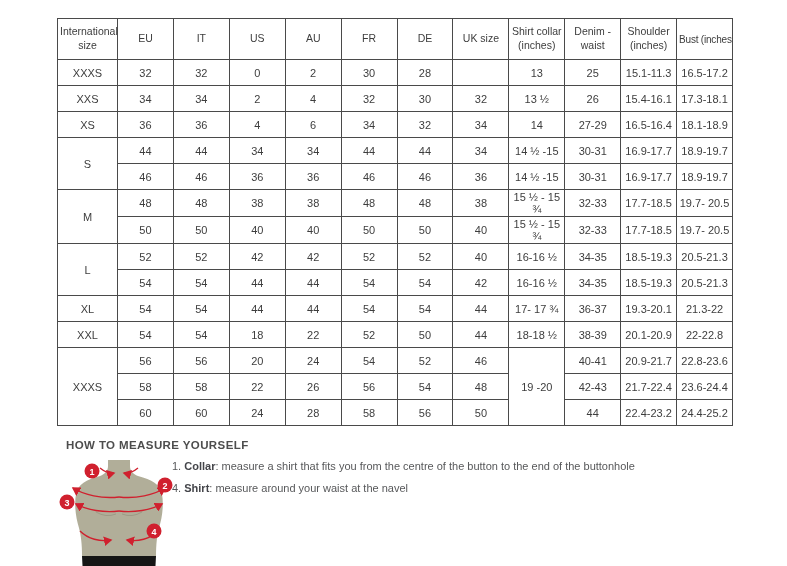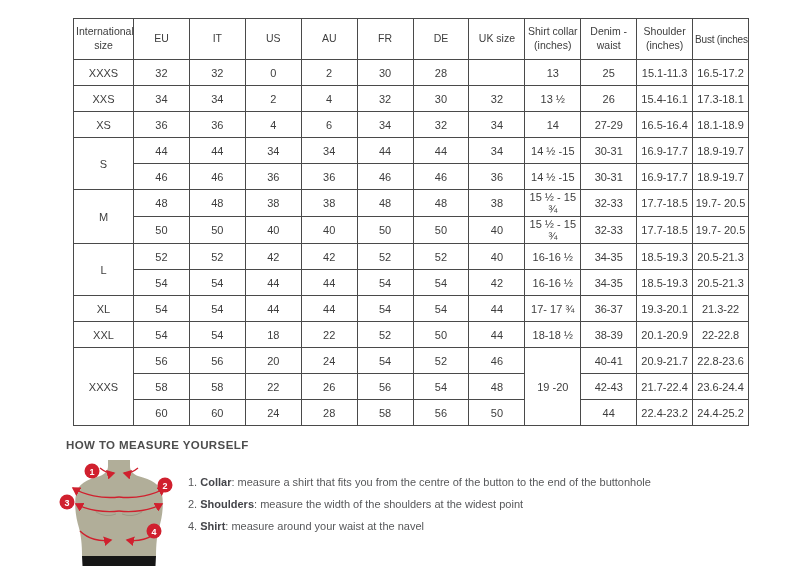--- a/index.html
+++ b/index.html
@@ -1,34 +1,34 @@
 <!DOCTYPE html>
 <html><head>
 <meta charset="utf-8">
 <style>
   html,body{margin:0;padding:0;background:#fff;}
   body{font-family:"Liberation Sans",sans-serif;}
   .page{position:relative;width:787px;height:566px;background:#ffffff;overflow:hidden;}
 
   
-  .size-table{position:absolute;left:57px;top:18px;width:676px;border-collapse:collapse;table-layout:fixed;margin-left:16px;}
+  .size-table{position:absolute;left:57px;top:18px;width:676px;border-collapse:collapse;table-layout:fixed;}
   .size-table th,.size-table td{
     border:1px solid #4a4a4a;text-align:center;vertical-align:middle;
     color:#3d3d3d;padding:1px 2px;overflow:hidden;
   }
   .size-table th{font-size:10.5px;font-weight:400;height:38px;line-height:1.3;}
   .size-table th.nowrap{white-space:nowrap;font-size:10px;letter-spacing:-0.2px;}
   .size-table td{font-size:11px;height:23px;}
 
   
   .measure{position:absolute;left:58px;top:431px;}
   .measure h3{margin:8px;font-size:11.5px;font-weight:700;color:#4d4d4d;letter-spacing:0.4px;}
   .measure-row{position:relative;margin-top:4px;height:122px;width:700px;}
   .figure-svg{position:absolute;left:0;top:0;}
-  .instructions{position:absolute;left:114px;top:0;margin:16px;padding:0;list-style:none;
+  .instructions{position:absolute;left:114px;top:0;margin:0;padding:0;list-style:none;
     font-size:11px;color:#57585a;}
   .instructions li{height:22px;line-height:15px;white-space:nowrap;}
   .instructions b{color:#44454a;}
   .badge-num{font-size:9px;font-weight:700;fill:#ffffff;text-anchor:middle;
     font-family:"Liberation Sans",sans-serif;}
 </style>
 </head>
 <body>
 
 <div class="page">
@@ -286,19 +286,18 @@
           </g>
           <g>
             <circle cx="96" cy="72" r="7.5" fill="#d0202e"></circle>
             <text class="badge-num" x="96" y="75.5">4</text>
           </g>
         </g>
       </svg>
 
       <ol class="instructions">
         <li><span>1. </span><b>Collar</b><span>: measure a shirt that fits you from the centre of the button to the end of the buttonhole</span></li>
-        <li><span>2. </span><b>Shoulders</b><span>: measure the width of the shoulders at the widest point</span></li>
         <li><span>4. </span><b>Shirt</b><span>: measure around your waist at the navel</span></li>
       </ol>
 
     </div>
   </div>
 </div>
 
 </body></html>

